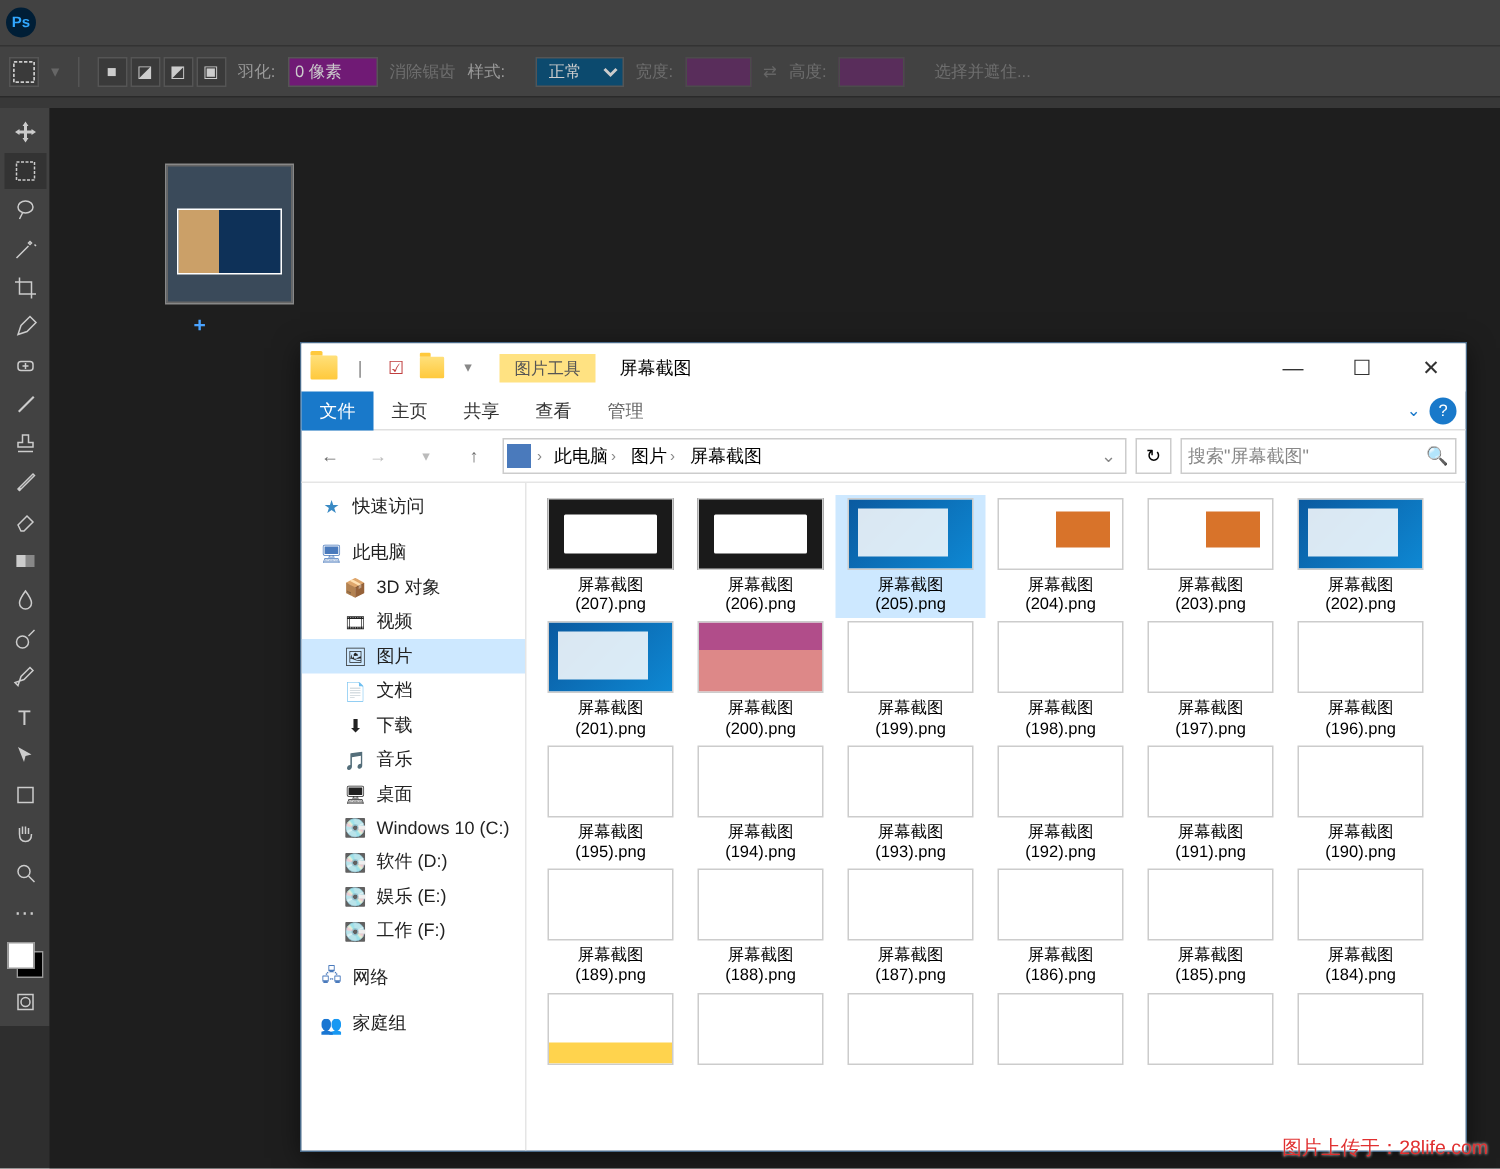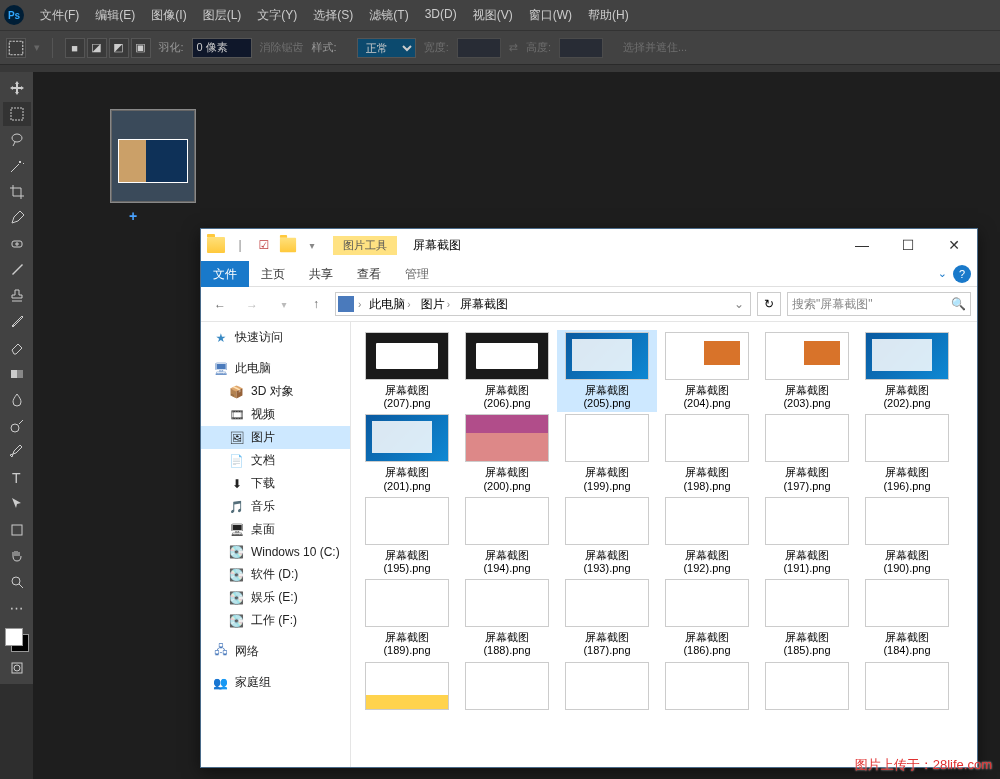--- a/index.html
+++ b/index.html
@@ -7,21 +7,21 @@
 
 
 .ps-menubar { height: 30px; background: #424242; display: flex; align-items: center; padding: 0 4px; font-size: 12px; color: #ccc; }
 .ps-logo { width: 20px; height: 20px; background: #001e36; color: #31a8ff; display: flex; align-items: center; justify-content: center; font-weight: bold; font-size: 10px; margin-right: 8px; border-radius: 10px; }
 .ps-menu-item { padding: 0 8px; cursor: pointer; }
 
 
 .ps-options { height: 34px; background: #424242; border-top: 1px solid #333; display: flex; align-items: center; padding: 0 6px; font-size: 11px; color: #ccc; gap: 8px; }
 .ps-opt-btn { width: 20px; height: 20px; display: flex; align-items: center; justify-content: center; border: 1px solid #555; background: #3a3a3a; cursor: pointer; }
 .ps-opt-group { display: flex; gap: 2px; }
-.ps-input { background: #0f172a; border: 1px solid #555; color: #ccc; width: 60px; height: 20px; padding: 0 4px; font-size: 11px; }
+.ps-input { background: #701a75; border: 1px solid #555; color: #ccc; width: 60px; height: 20px; padding: 0 4px; font-size: 11px; }
 .ps-select { background: #0c4a6e; border: 1px solid #555; color: #ccc; height: 20px; padding: 0 4px; font-size: 11px; width: 59px; margin-left: 12px; }
 .ps-opt-text { color: #999; }
 
 
 .ps-tabbar { height: 8px; background: #383838; border-top: 1px solid #2a2a2a; }
 
 
 .ps-toolbox { position: absolute; left: 0; top: 72px; width: 33px; background: #424242; display: flex; flex-direction: column; align-items: center; padding: 4px 0; gap: 2px; }
 .ps-tool { width: 28px; height: 24px; display: flex; align-items: center; justify-content: center; color: #ccc; cursor: pointer; position: relative; }
 .ps-tool.active { background: #333; }
@@ -108,33 +108,20 @@
 .ex-content::-webkit-scrollbar, .ex-nav::-webkit-scrollbar { width: 14px; }
 .ex-content::-webkit-scrollbar-thumb, .ex-nav::-webkit-scrollbar-thumb { background: #ccc; }
 
 .addr-pc-ico { width:16px; height:16px; background:#4a7abc; display:inline-block; }
 </style>
 </head>
 <body>
 
 <div class="ps-menubar">
   <div class="ps-logo">Ps</div>
-  <div id="ps-menu-host" style="display: flex;">
-      <span class="ps-menu-item">文件(F)</span>
-      <span class="ps-menu-item">编辑(E)</span>
-      <span class="ps-menu-item">图像(I)</span>
-      <span class="ps-menu-item">图层(L)</span>
-      <span class="ps-menu-item">文字(Y)</span>
-      <span class="ps-menu-item">选择(S)</span>
-      <span class="ps-menu-item">滤镜(T)</span>
-      <span class="ps-menu-item">3D(D)</span>
-      <span class="ps-menu-item">视图(V)</span>
-      <span class="ps-menu-item">窗口(W)</span>
-      <span class="ps-menu-item">帮助(H)</span>
-    </div>
 </div>
 
 <div class="ps-options">
   <div class="ps-opt-btn">
     <svg viewBox="0 0 16 16">
         <rect x="2" y="2" width="12" height="12" fill="none" stroke="#ccc" stroke-dasharray="2 1"></rect>
       </svg>
   </div>
   <span style="color:#666">▾</span>
   <div style="width:1px;height:20px;background:#555;margin:0 4px"></div>

